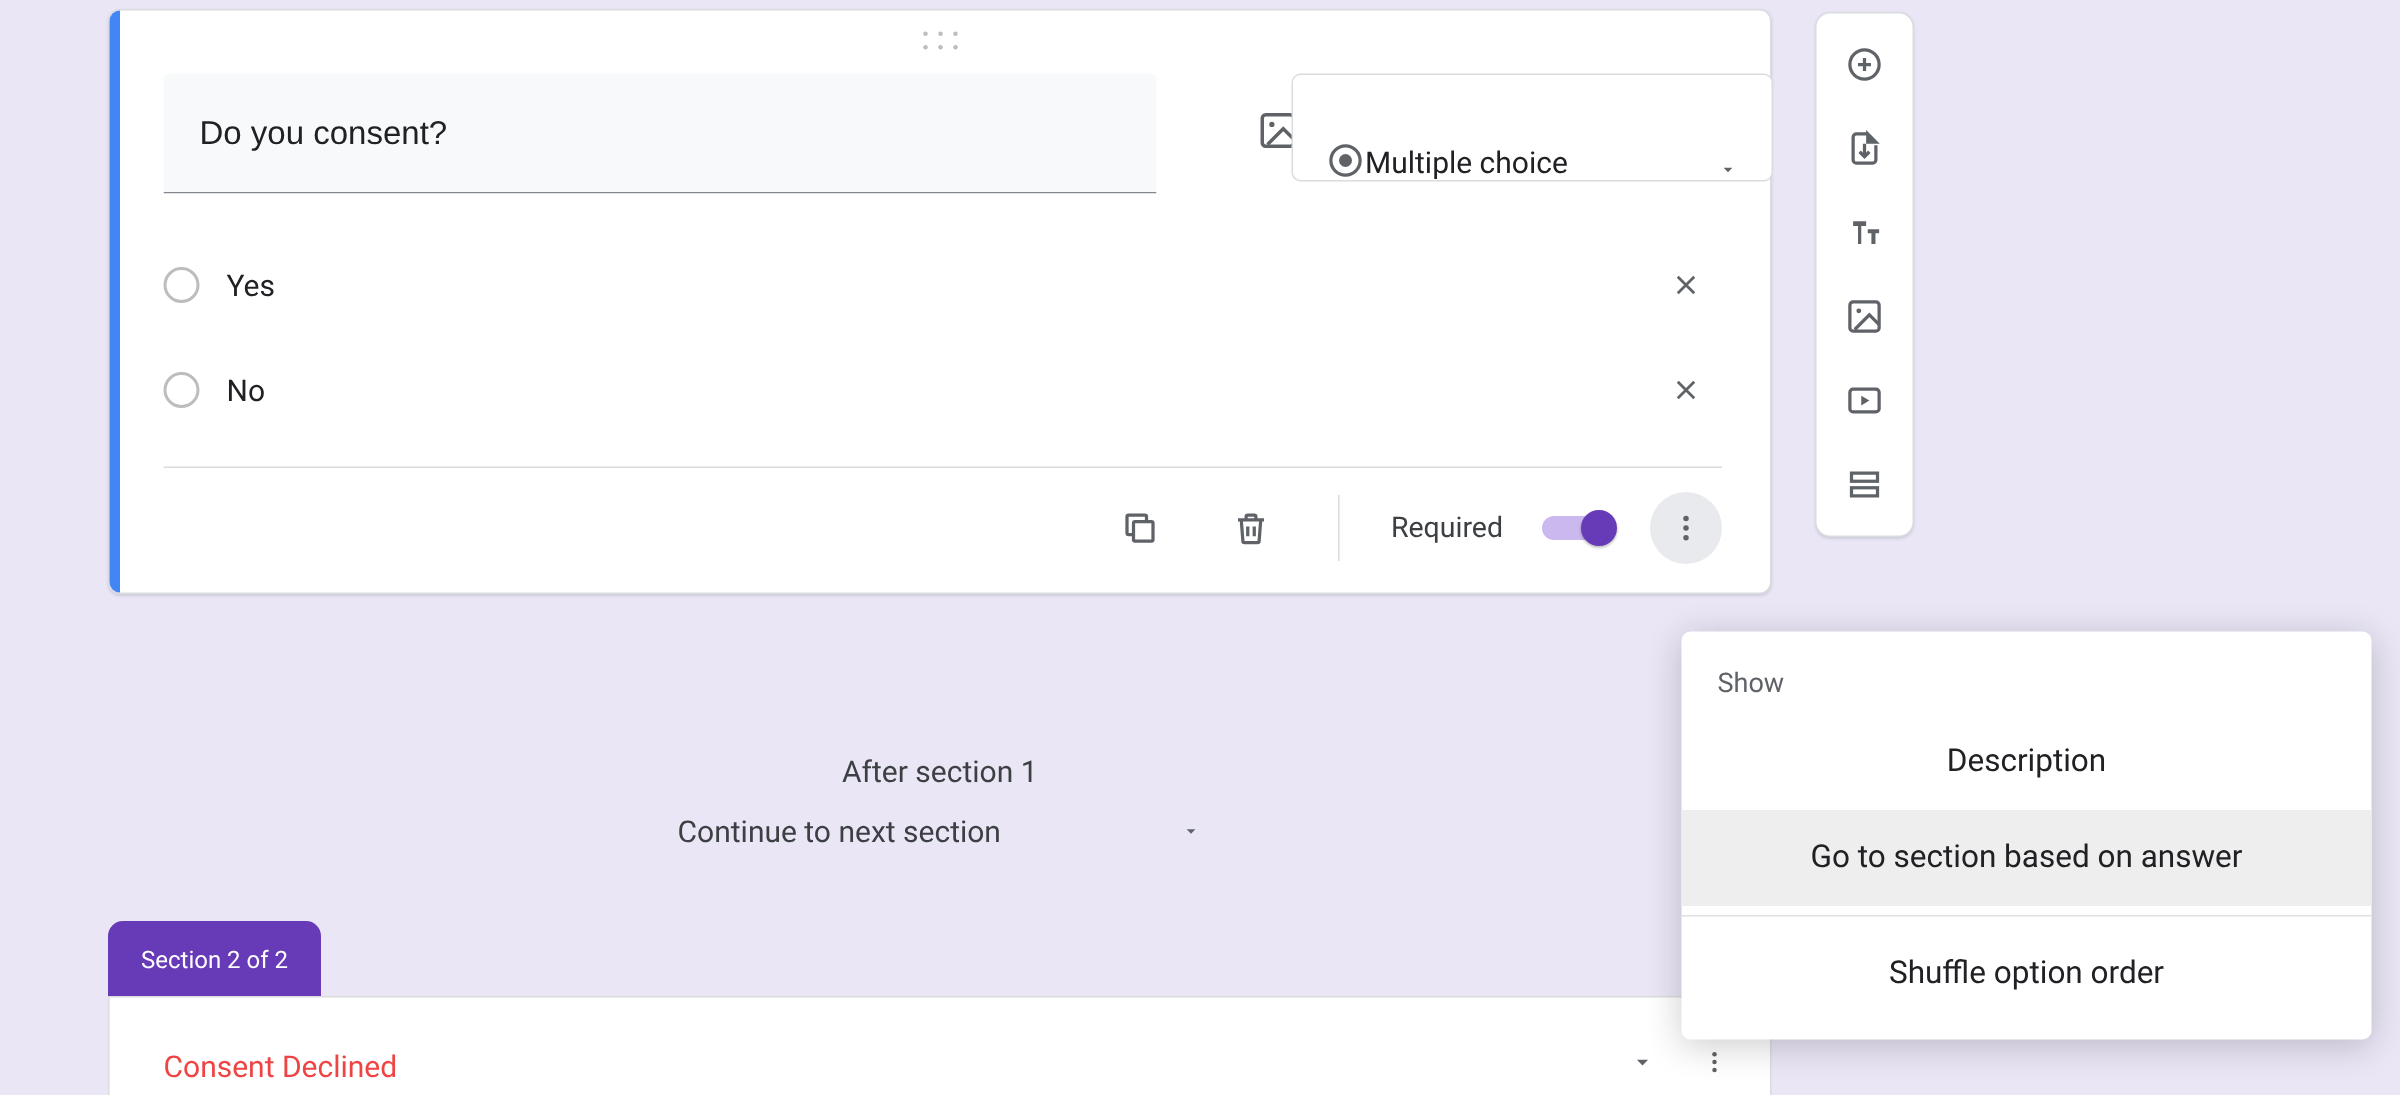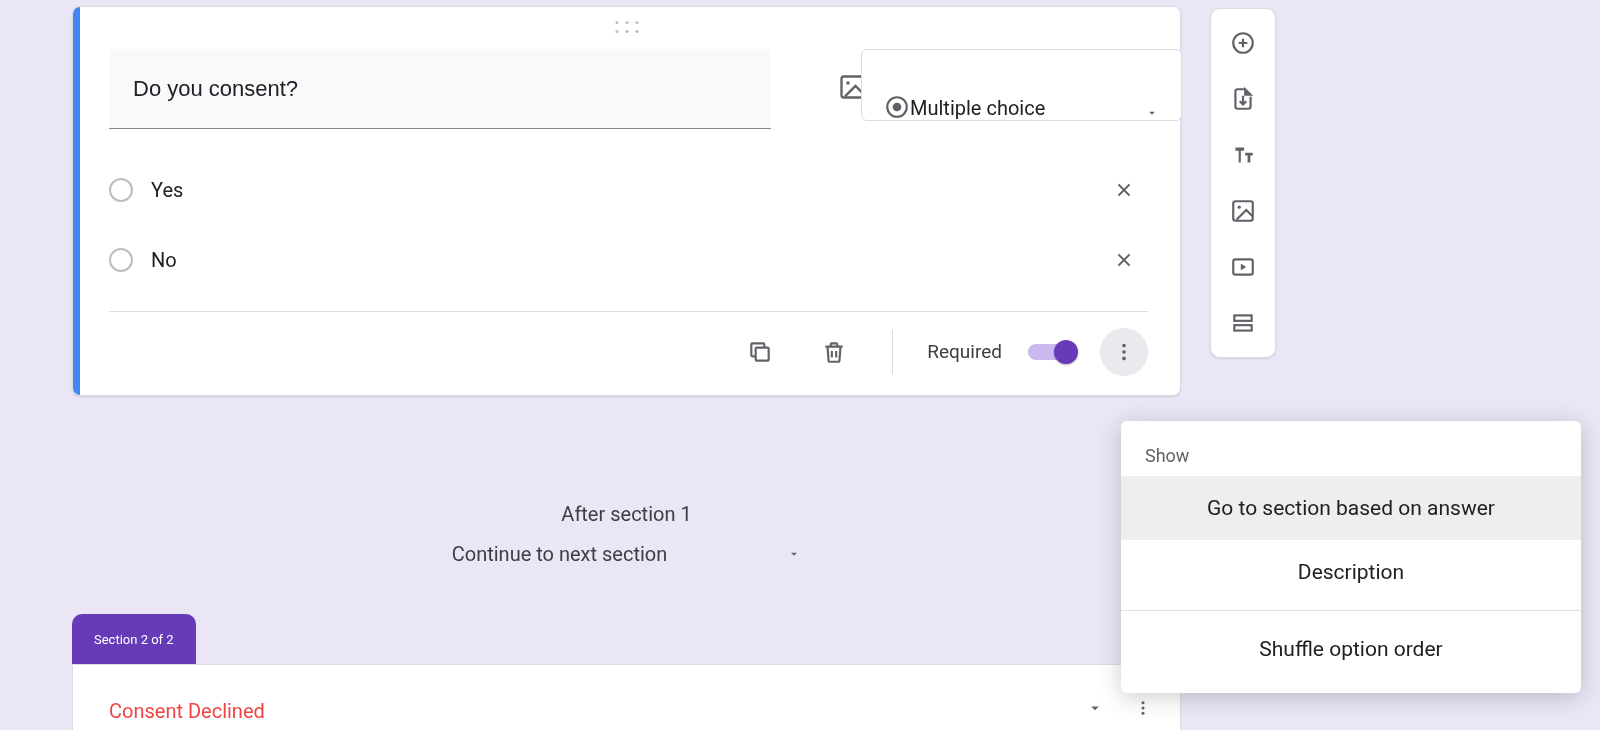--- a/index.html
+++ b/index.html
@@ -94,21 +94,21 @@
     display:flex; align-items:center; gap:16px; font-size:20px; color:#3c4043;flex-direction:column;
   }
   .after-label{color:#3c4043;}
   .after-select{display:flex; align-items:center; gap:120px; cursor:pointer;}
   .after-caret{color:var(--muted);}
 
   
   .section-chip{
     position:absolute; left:72px; top:614px; height:50px; padding:0 22px;
     background:var(--accent); color:#fff; border-top-left-radius:10px; border-top-right-radius:10px;
-    display:flex; align-items:center; font-size:13px;
+    display:flex; align-items:center; font-size:16px;
   }
   .section-card{
     position:absolute; left:72px; top:664px; width:1109px; height:120px;
     background:#fff; border:1px solid var(--border); border-radius:0 10px 10px 10px;
     padding:34px 36px 0 36px;
   }
   .section-title{font-size:20px; color:#ef4444;}
   .section-card .top-icons{position:absolute; right:28px; top:34px; display:flex; gap:30px; color:var(--muted);}
   .top-icons .icon{cursor:pointer;}
 
@@ -295,17 +295,17 @@
   <div class="tool">
     <svg width="26" height="26" viewBox="0 0 24 24" fill="none" stroke="currentColor" stroke-width="2">
         <rect x="4" y="5" width="16" height="5"></rect>
         <rect x="4" y="14" width="16" height="5"></rect>
       </svg>
   </div>
 </div>
 
 <div class="menu">
   <div class="header">Show</div>
+  <div class="item">Description</div>
   <div class="item highlight">Go to section based on answer</div>
-  <div class="item">Description</div>
   <div class="sep"></div>
   <div class="item">Shuffle option order</div>
 </div>
 
 </body></html>

